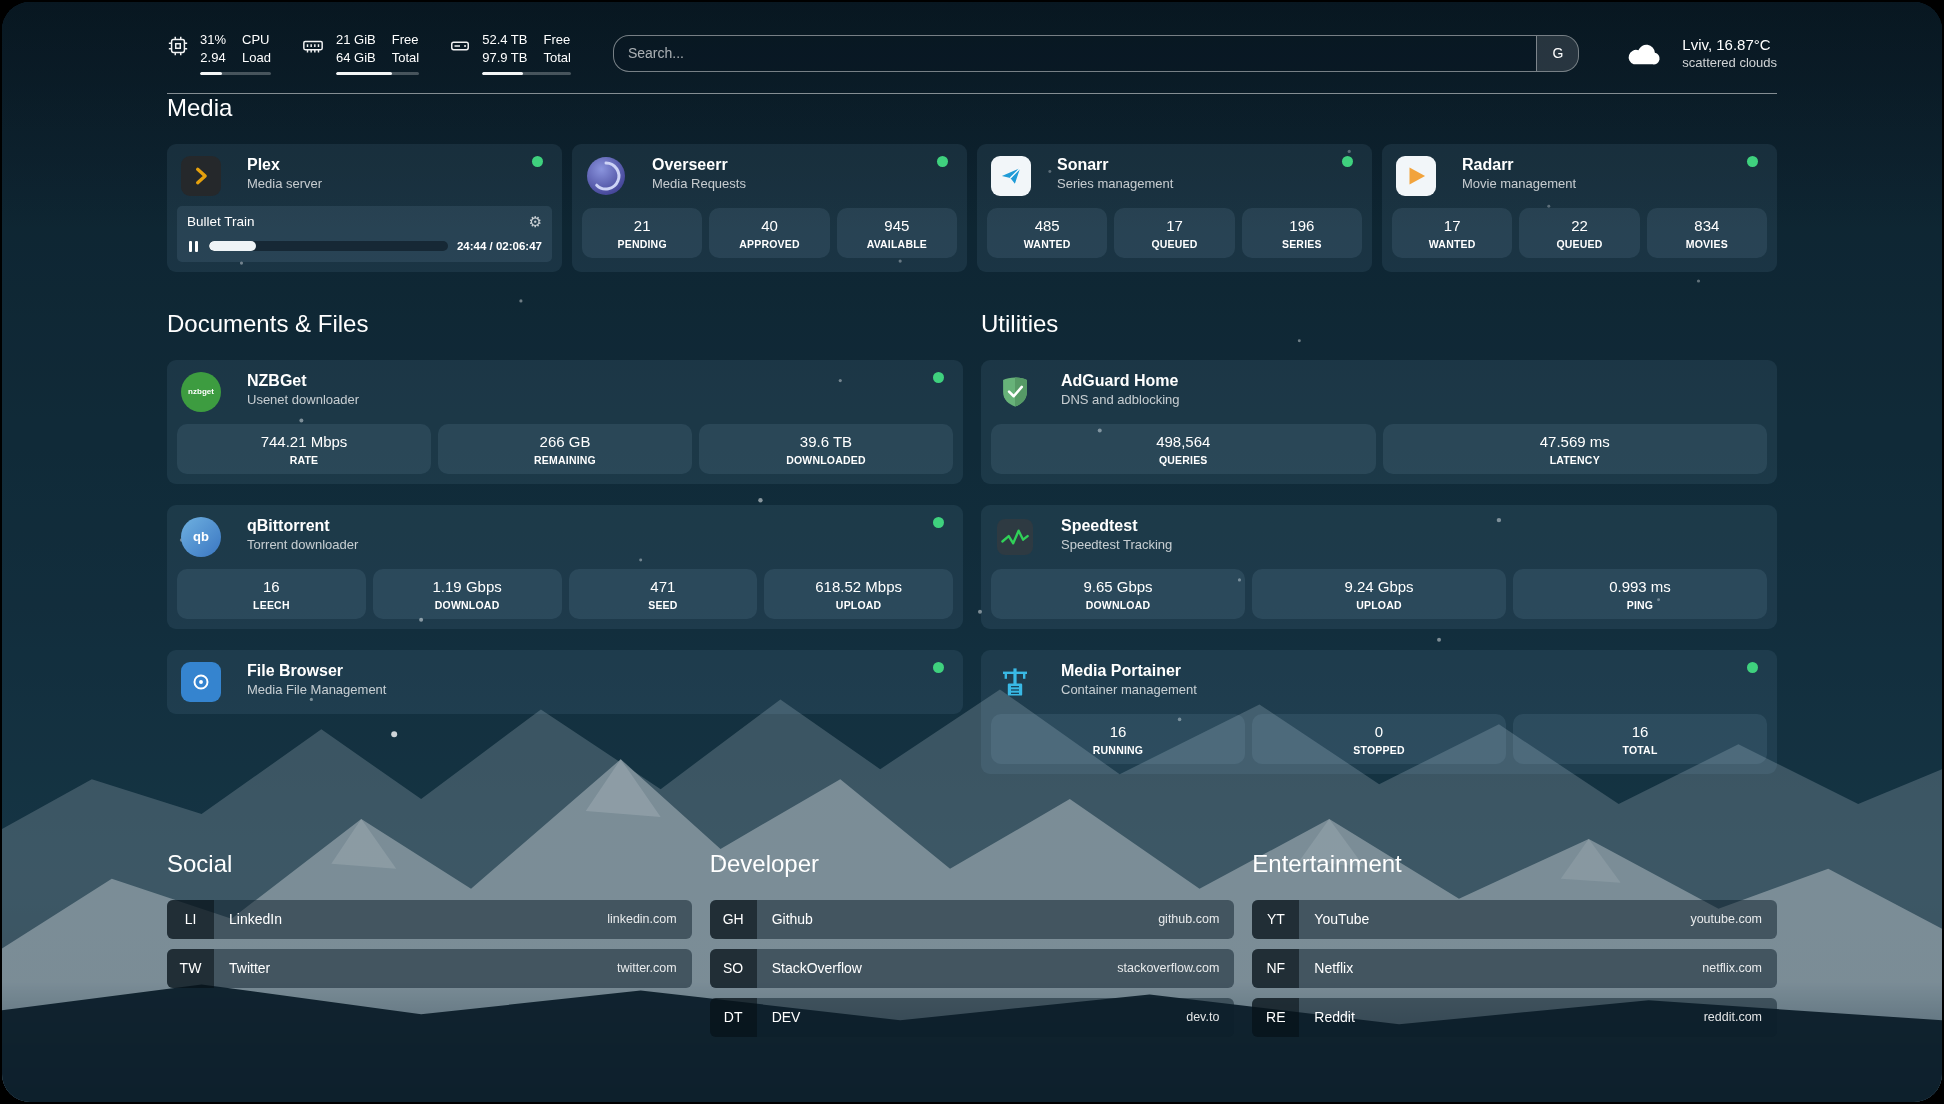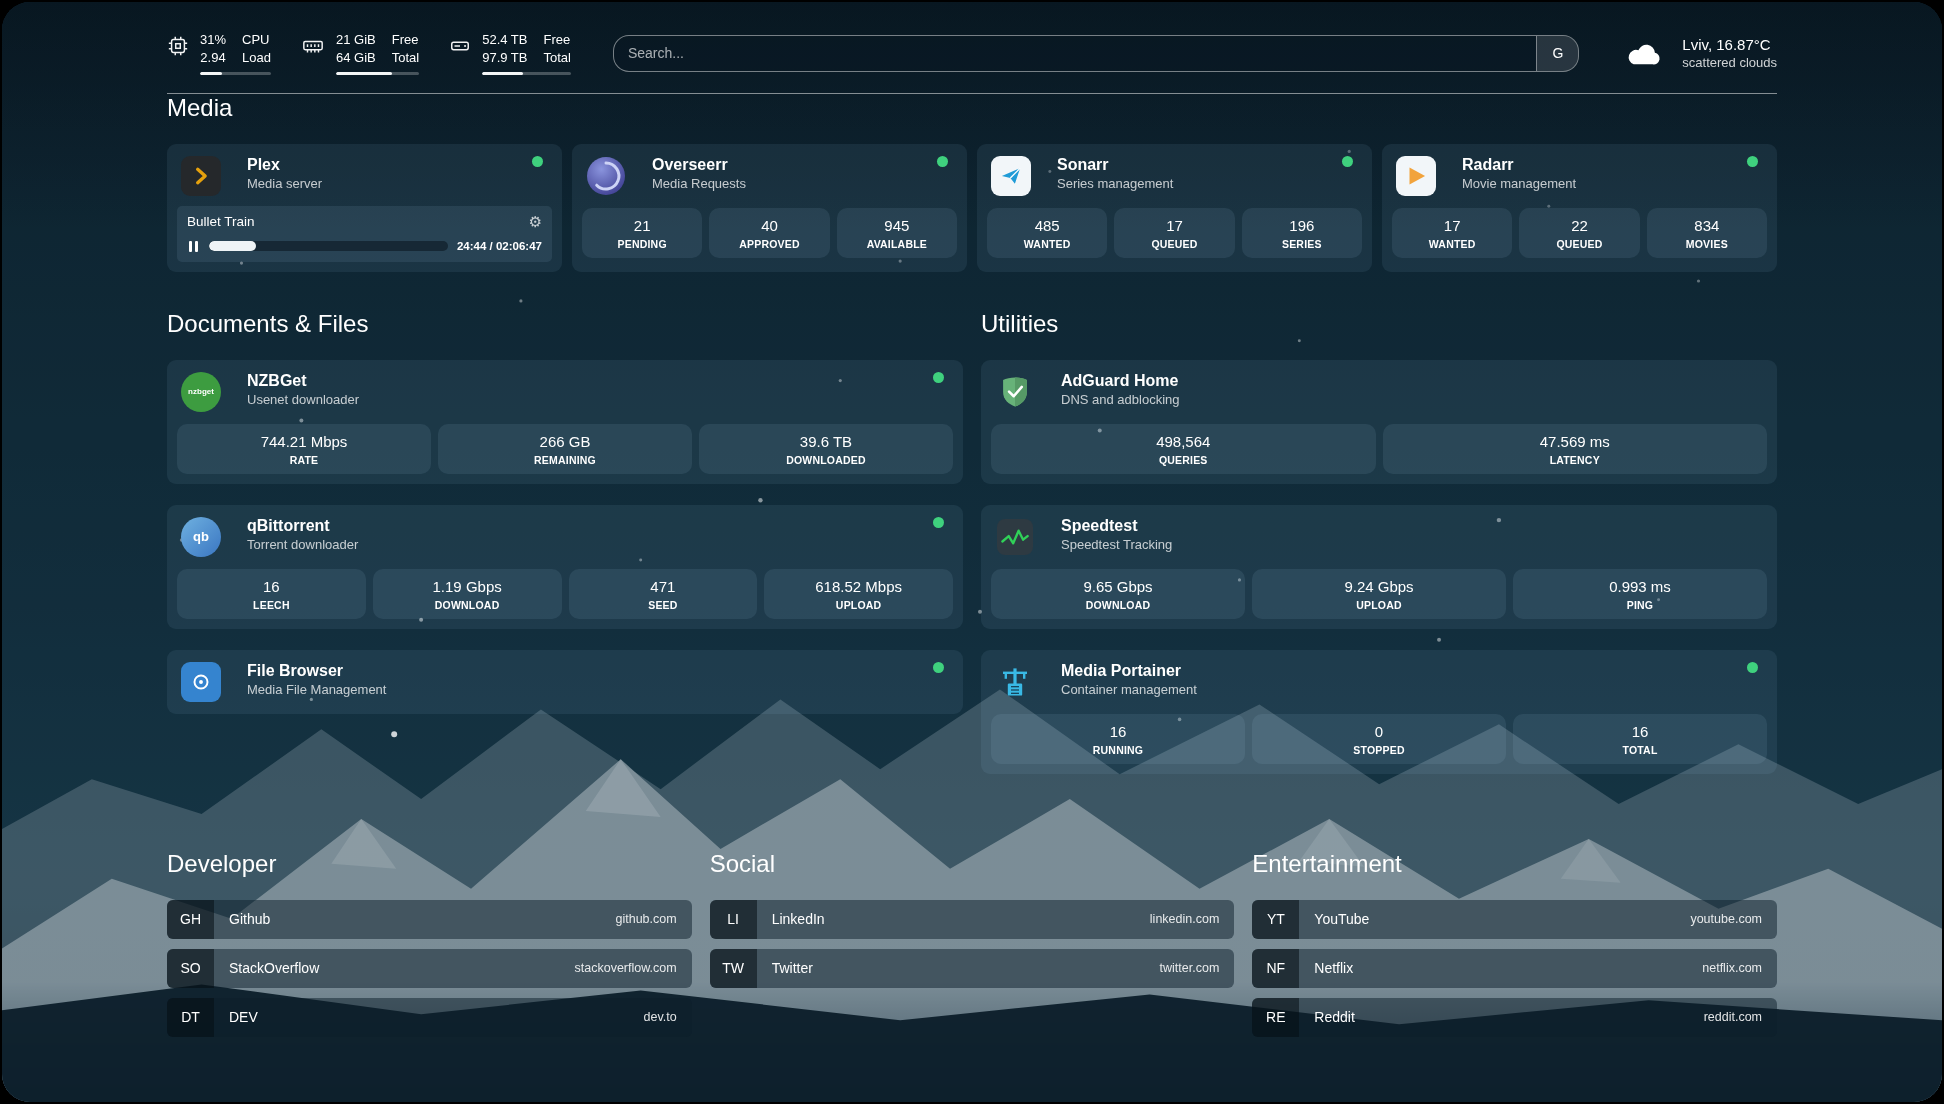--- a/index.html
+++ b/index.html
@@ -549,53 +549,53 @@
               <div class="sv">16</div>
               <div class="sl">TOTAL</div>
             </div>
           </div>
         </div>
       </div>
     </div>
 
     <div class="cols3">
       <div class="bm-col">
+        <h2 class="section">Social</h2>
+        <div class="bm">
+          <span class="bm-abbr">LI</span>
+          <span class="bm-name">LinkedIn</span>
+          <span class="bm-url">linkedin.com</span>
+        </div>
+        <div class="bm">
+          <span class="bm-abbr">TW</span>
+          <span class="bm-name">Twitter</span>
+          <span class="bm-url">twitter.com</span>
+        </div>
+      </div>
+
+      <div class="bm-col">
         <h2 class="section">Developer</h2>
         <div class="bm">
           <span class="bm-abbr">GH</span>
           <span class="bm-name">Github</span>
           <span class="bm-url">github.com</span>
         </div>
         <div class="bm">
           <span class="bm-abbr">SO</span>
           <span class="bm-name">StackOverflow</span>
           <span class="bm-url">stackoverflow.com</span>
         </div>
         <div class="bm">
           <span class="bm-abbr">DT</span>
           <span class="bm-name">DEV</span>
           <span class="bm-url">dev.to</span>
         </div>
       </div>
 
       <div class="bm-col">
-        <h2 class="section">Social</h2>
-        <div class="bm">
-          <span class="bm-abbr">LI</span>
-          <span class="bm-name">LinkedIn</span>
-          <span class="bm-url">linkedin.com</span>
-        </div>
-        <div class="bm">
-          <span class="bm-abbr">TW</span>
-          <span class="bm-name">Twitter</span>
-          <span class="bm-url">twitter.com</span>
-        </div>
-      </div>
-
-      <div class="bm-col">
         <h2 class="section">Entertainment</h2>
         <div class="bm">
           <span class="bm-abbr">YT</span>
           <span class="bm-name">YouTube</span>
           <span class="bm-url">youtube.com</span>
         </div>
         <div class="bm">
           <span class="bm-abbr">NF</span>
           <span class="bm-name">Netflix</span>
           <span class="bm-url">netflix.com</span>

